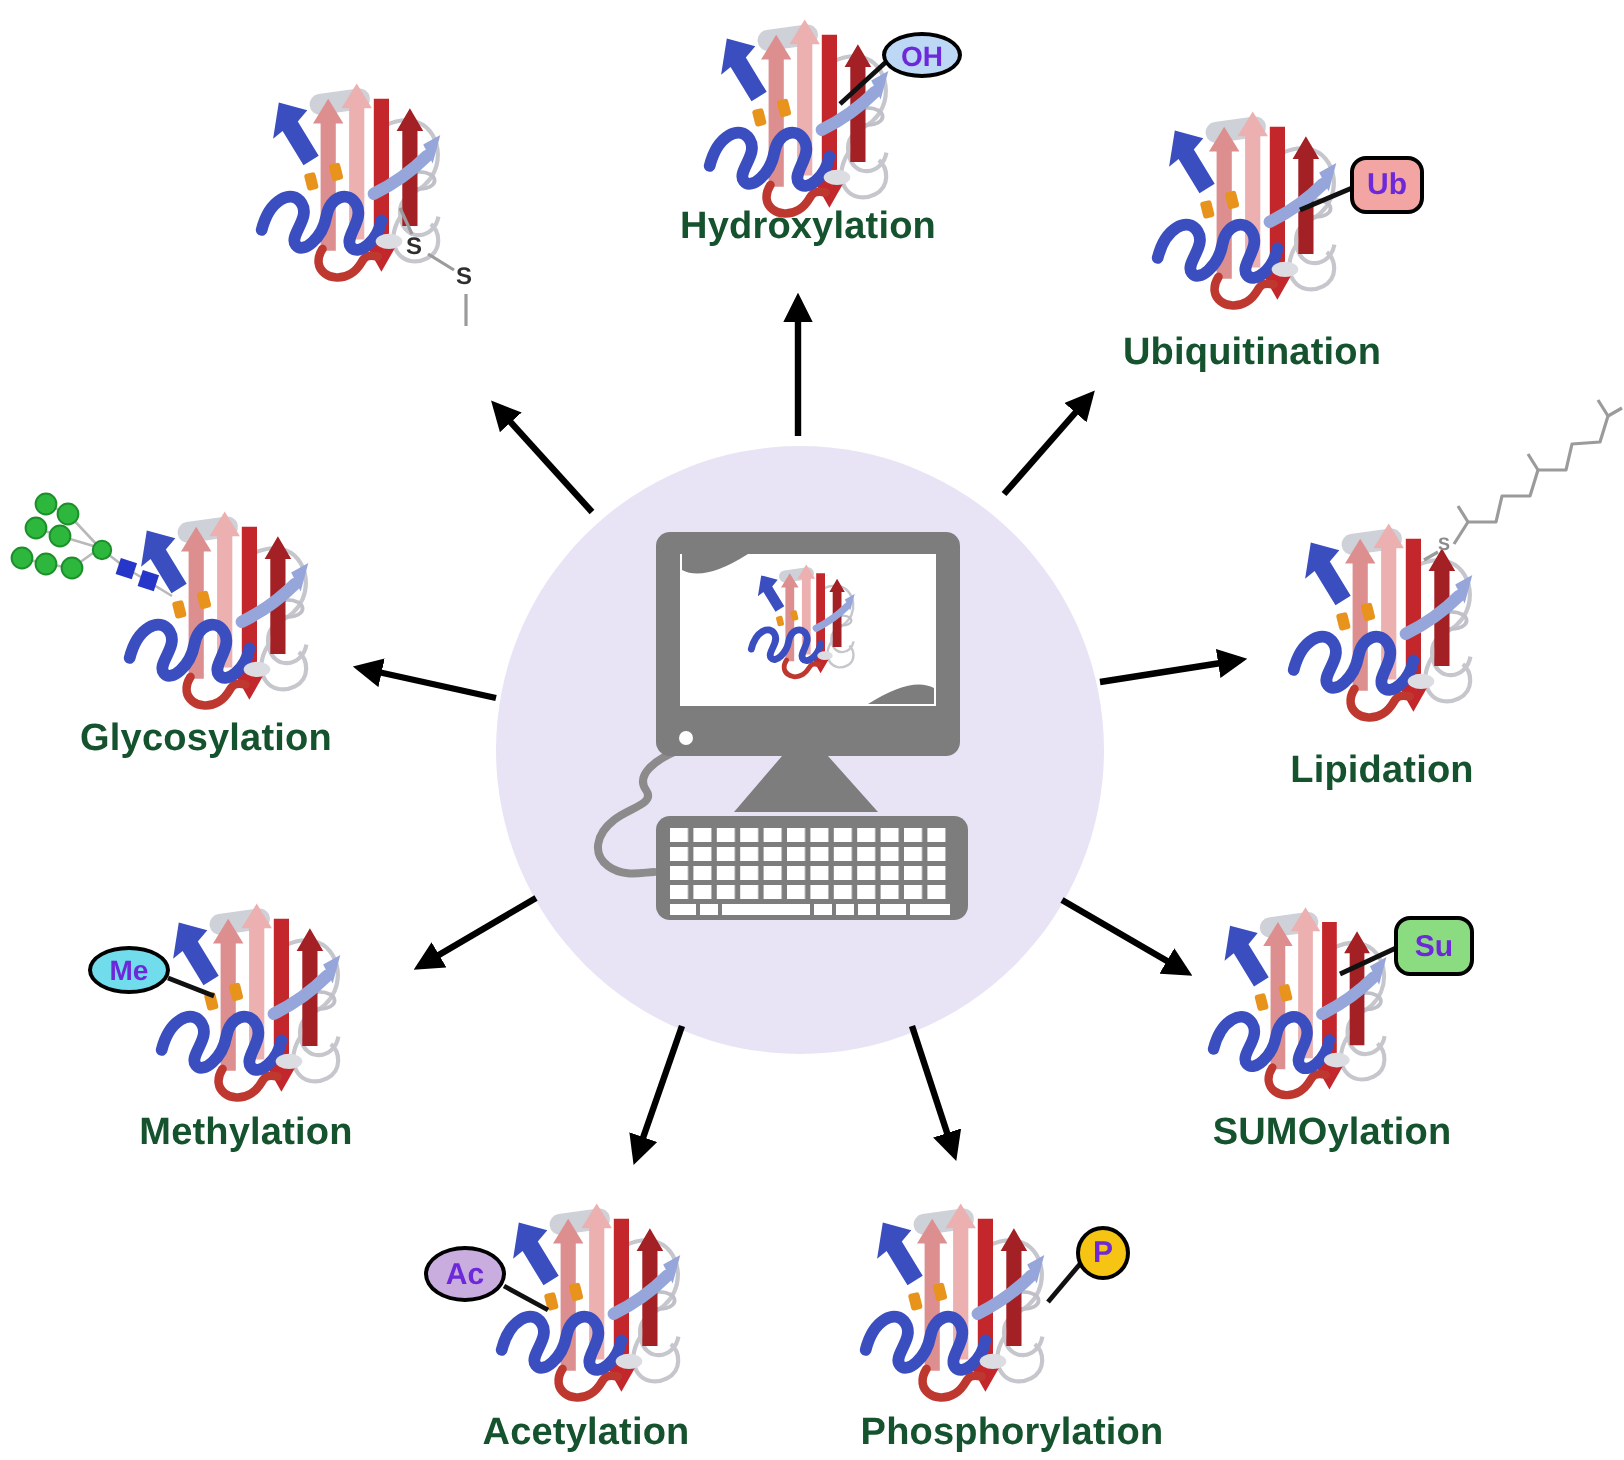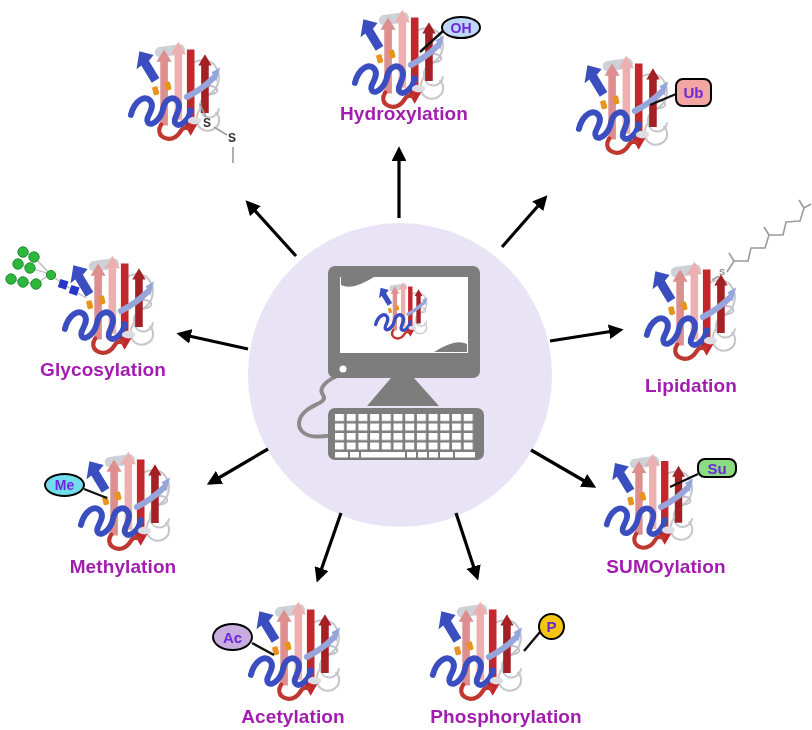--- a/index.html
+++ b/index.html
@@ -1,23 +1,23 @@
 <!DOCTYPE html>
 <html><head>
 <meta charset="utf-8">
 <style>
   html,body{margin:0;padding:0;}
   body{font-family:"Liberation Sans", sans-serif; background:#ffffff;}
   #stage{position:relative; width:812px; height:730px; background:#ffffff; overflow:hidden;}
   #art{position:absolute; left:0; top:0;}
-  .node-label{position:absolute; transform:translateX(-50%); font-size:19px; font-weight:700; color:#a21caf; white-space:nowrap; letter-spacing:0.1px;}
+  .node-label{position:absolute; transform:translateX(-50%); font-size:19px; font-weight:700; color:#14532d; white-space:nowrap; letter-spacing:0.1px;}
   .badge{position:absolute; display:flex; align-items:center; justify-content:center; border:2px solid #000; box-sizing:border-box; color:#6d28d9; font-weight:600; line-height:1;}
   .badge-oh{left:441px; top:16px; width:40px; height:23px; border-radius:50%; font-size:14px;}
   .badge-ub{left:675px; top:78px; width:37px; height:29px; border-radius:8px; font-size:15px;}
-  .badge-su{left:697px; top:458px; width:40px; height:20px; border-radius:8px; font-size:15px;}
+  .badge-su{left:697px; top:458px; width:40px; height:30px; border-radius:8px; font-size:15px;}
   .badge-p {left:538px; top:613px; width:27px; height:27px; border-radius:50%; font-size:15px; font-weight:700;}
   .badge-ac{left:212px; top:623px; width:41px; height:28px; border-radius:50%; font-size:15px;}
   .badge-me{left:44px;  top:473px; width:41px; height:24px; border-radius:50%; font-size:14px;}
   .atom{position:absolute; font-size:12px; font-weight:600; color:#2e2e2e;}
   .atom-s1{left:203px; top:116px;}
   .atom-s2{left:228px; top:131px;}
   .atom-lipid{left:719px; top:267px; font-size:9px; font-weight:700; color:#8a8a8a;}
   .lbl-disulfide{left:190px; top:168px;}
   .lbl-hydroxylation{left:404px; top:103px;}
   .lbl-ubiquitination{left:626px; top:166px;}
@@ -167,20 +167,21 @@
   <div class="badge badge-su" style="background: rgb(139, 220, 128);">Su</div>
   <div class="badge badge-p" style="background: rgb(246, 196, 19);">P</div>
   <div class="badge badge-ac" style="background: rgb(201, 173, 223);">Ac</div>
   <div class="badge badge-me" style="background: rgb(112, 220, 236);">Me</div>
 
   <div class="atom atom-s1">S</div>
   <div class="atom atom-s2">S</div>
   <div class="atom atom-lipid">S</div>
 
   <div class="node-label lbl-hydroxylation">Hydroxylation</div>
+  <div class="node-label lbl-ubiquitination">Ubiquitination</div>
   <div class="node-label lbl-lipidation">Lipidation</div>
   <div class="node-label lbl-sumoylation">SUMOylation</div>
   <div class="node-label lbl-phosphorylation">Phosphorylation</div>
   <div class="node-label lbl-acetylation">Acetylation</div>
   <div class="node-label lbl-methylation">Methylation</div>
   <div class="node-label lbl-glycosylation">Glycosylation</div>
 
 </div>
 
 </body></html>

